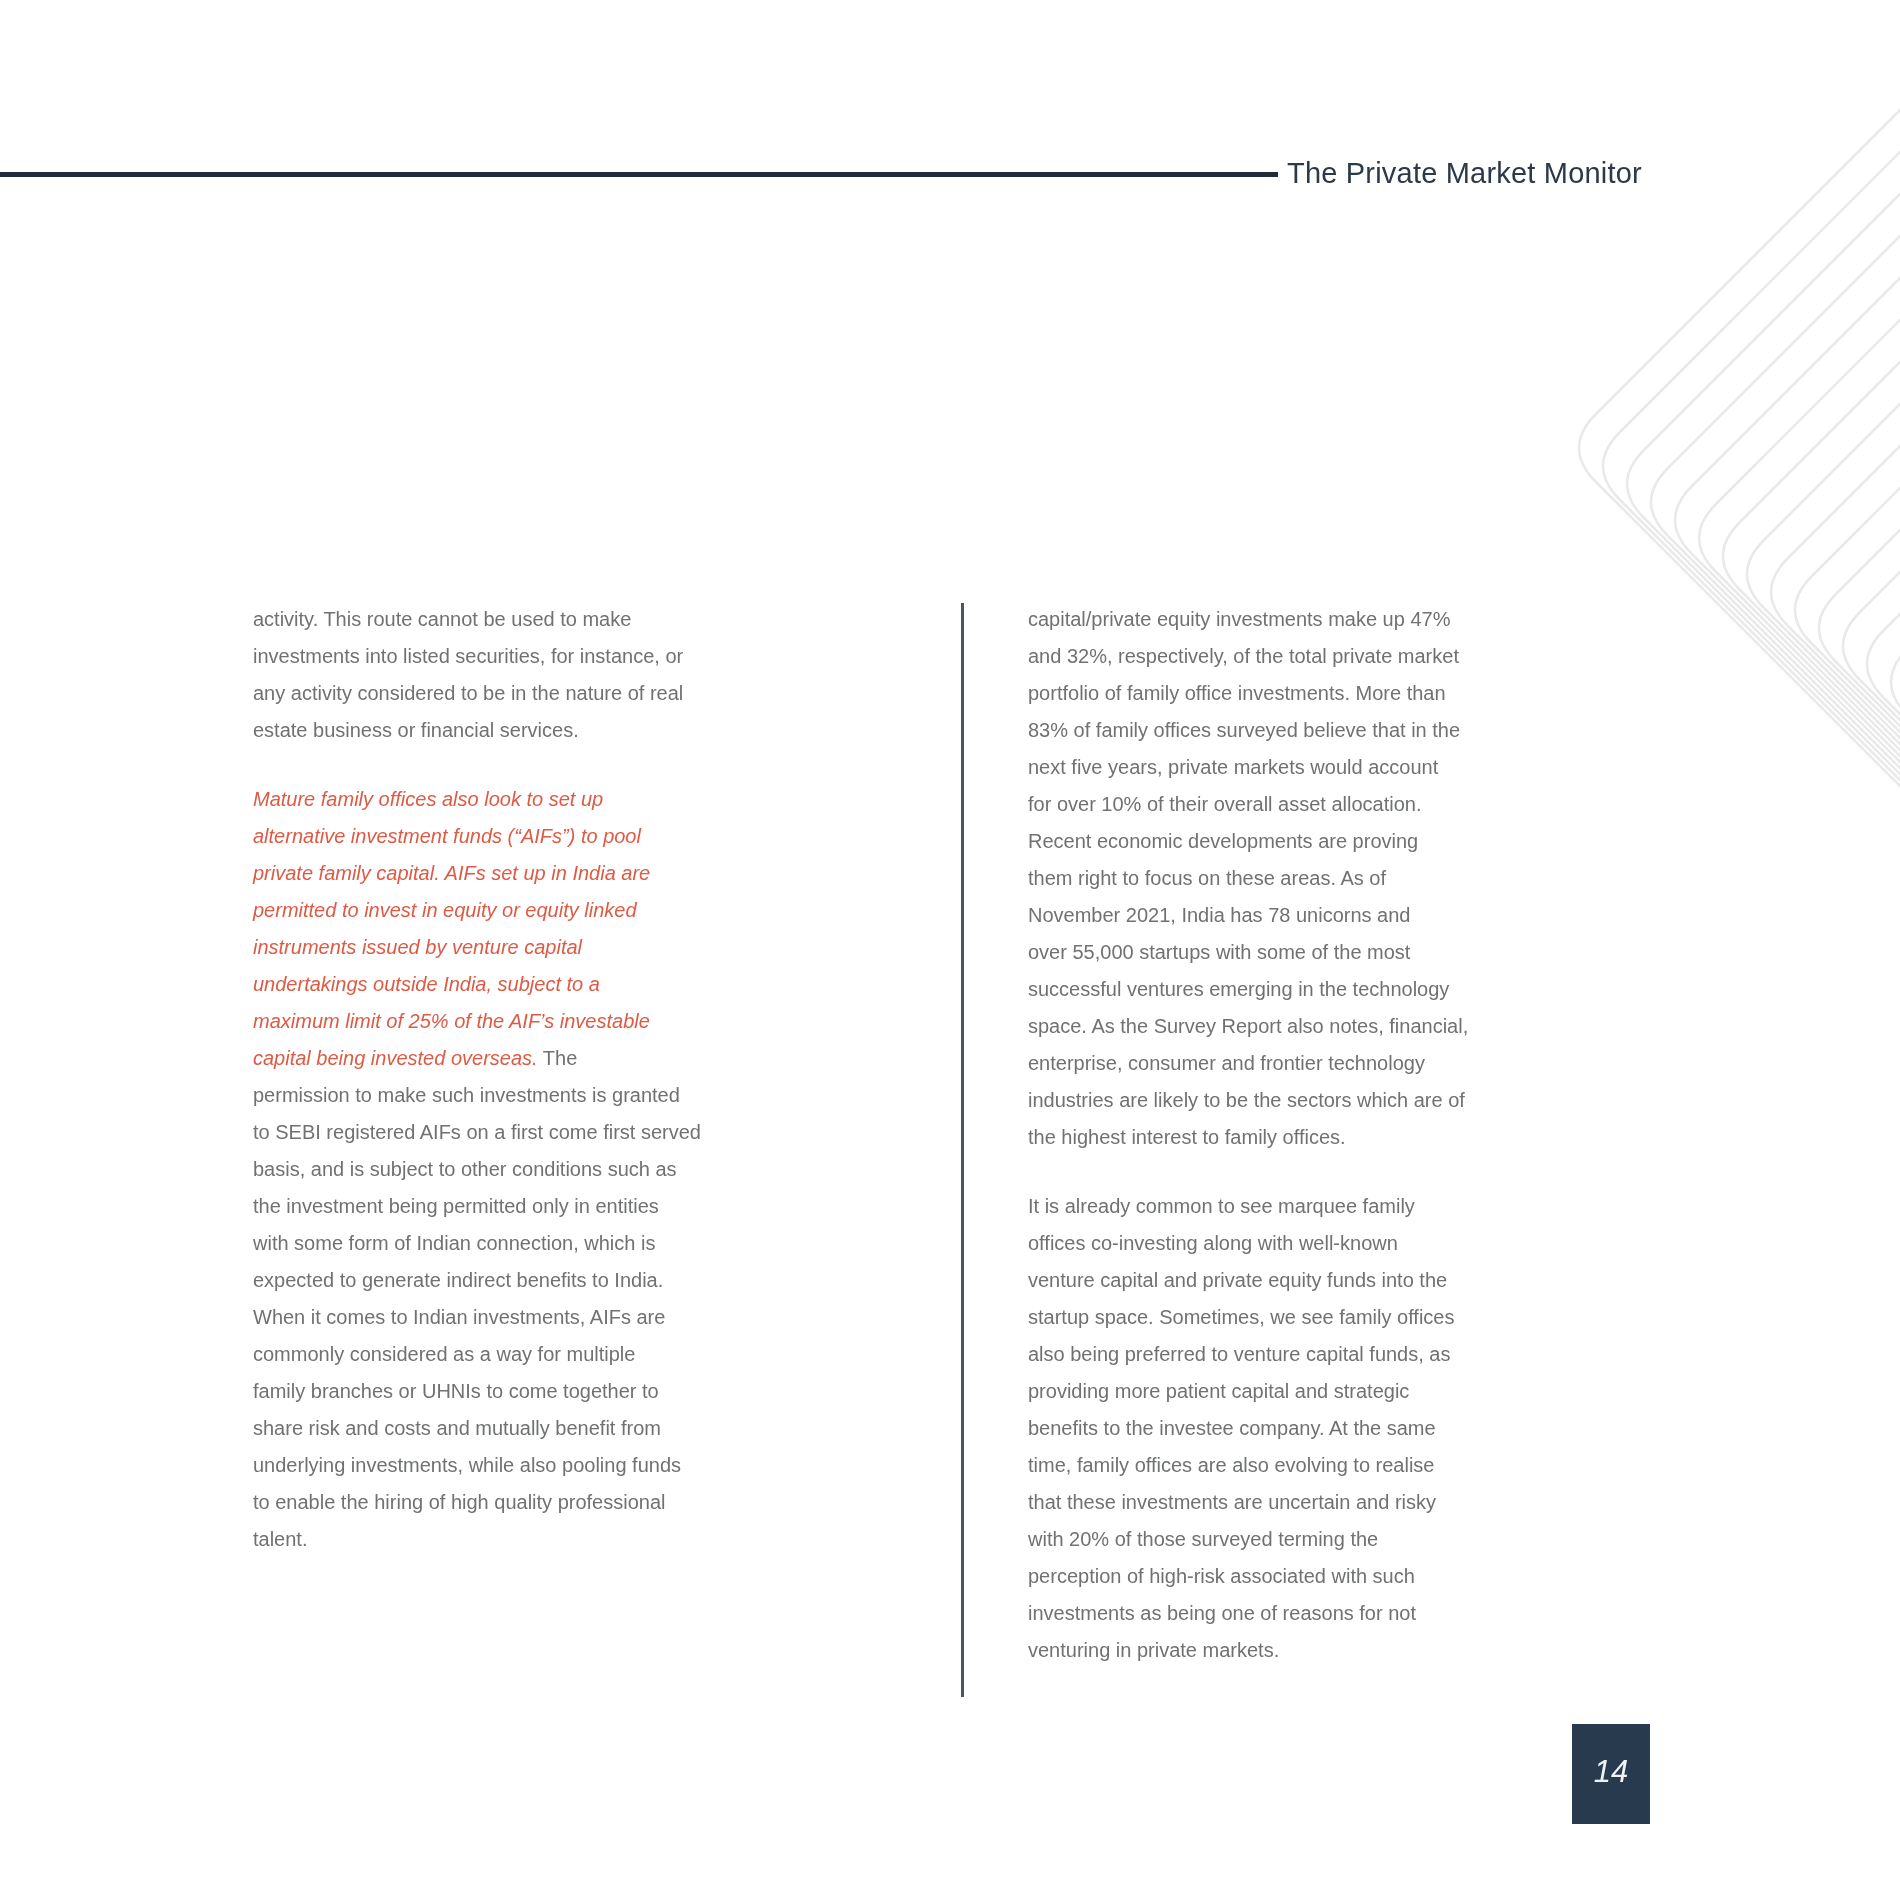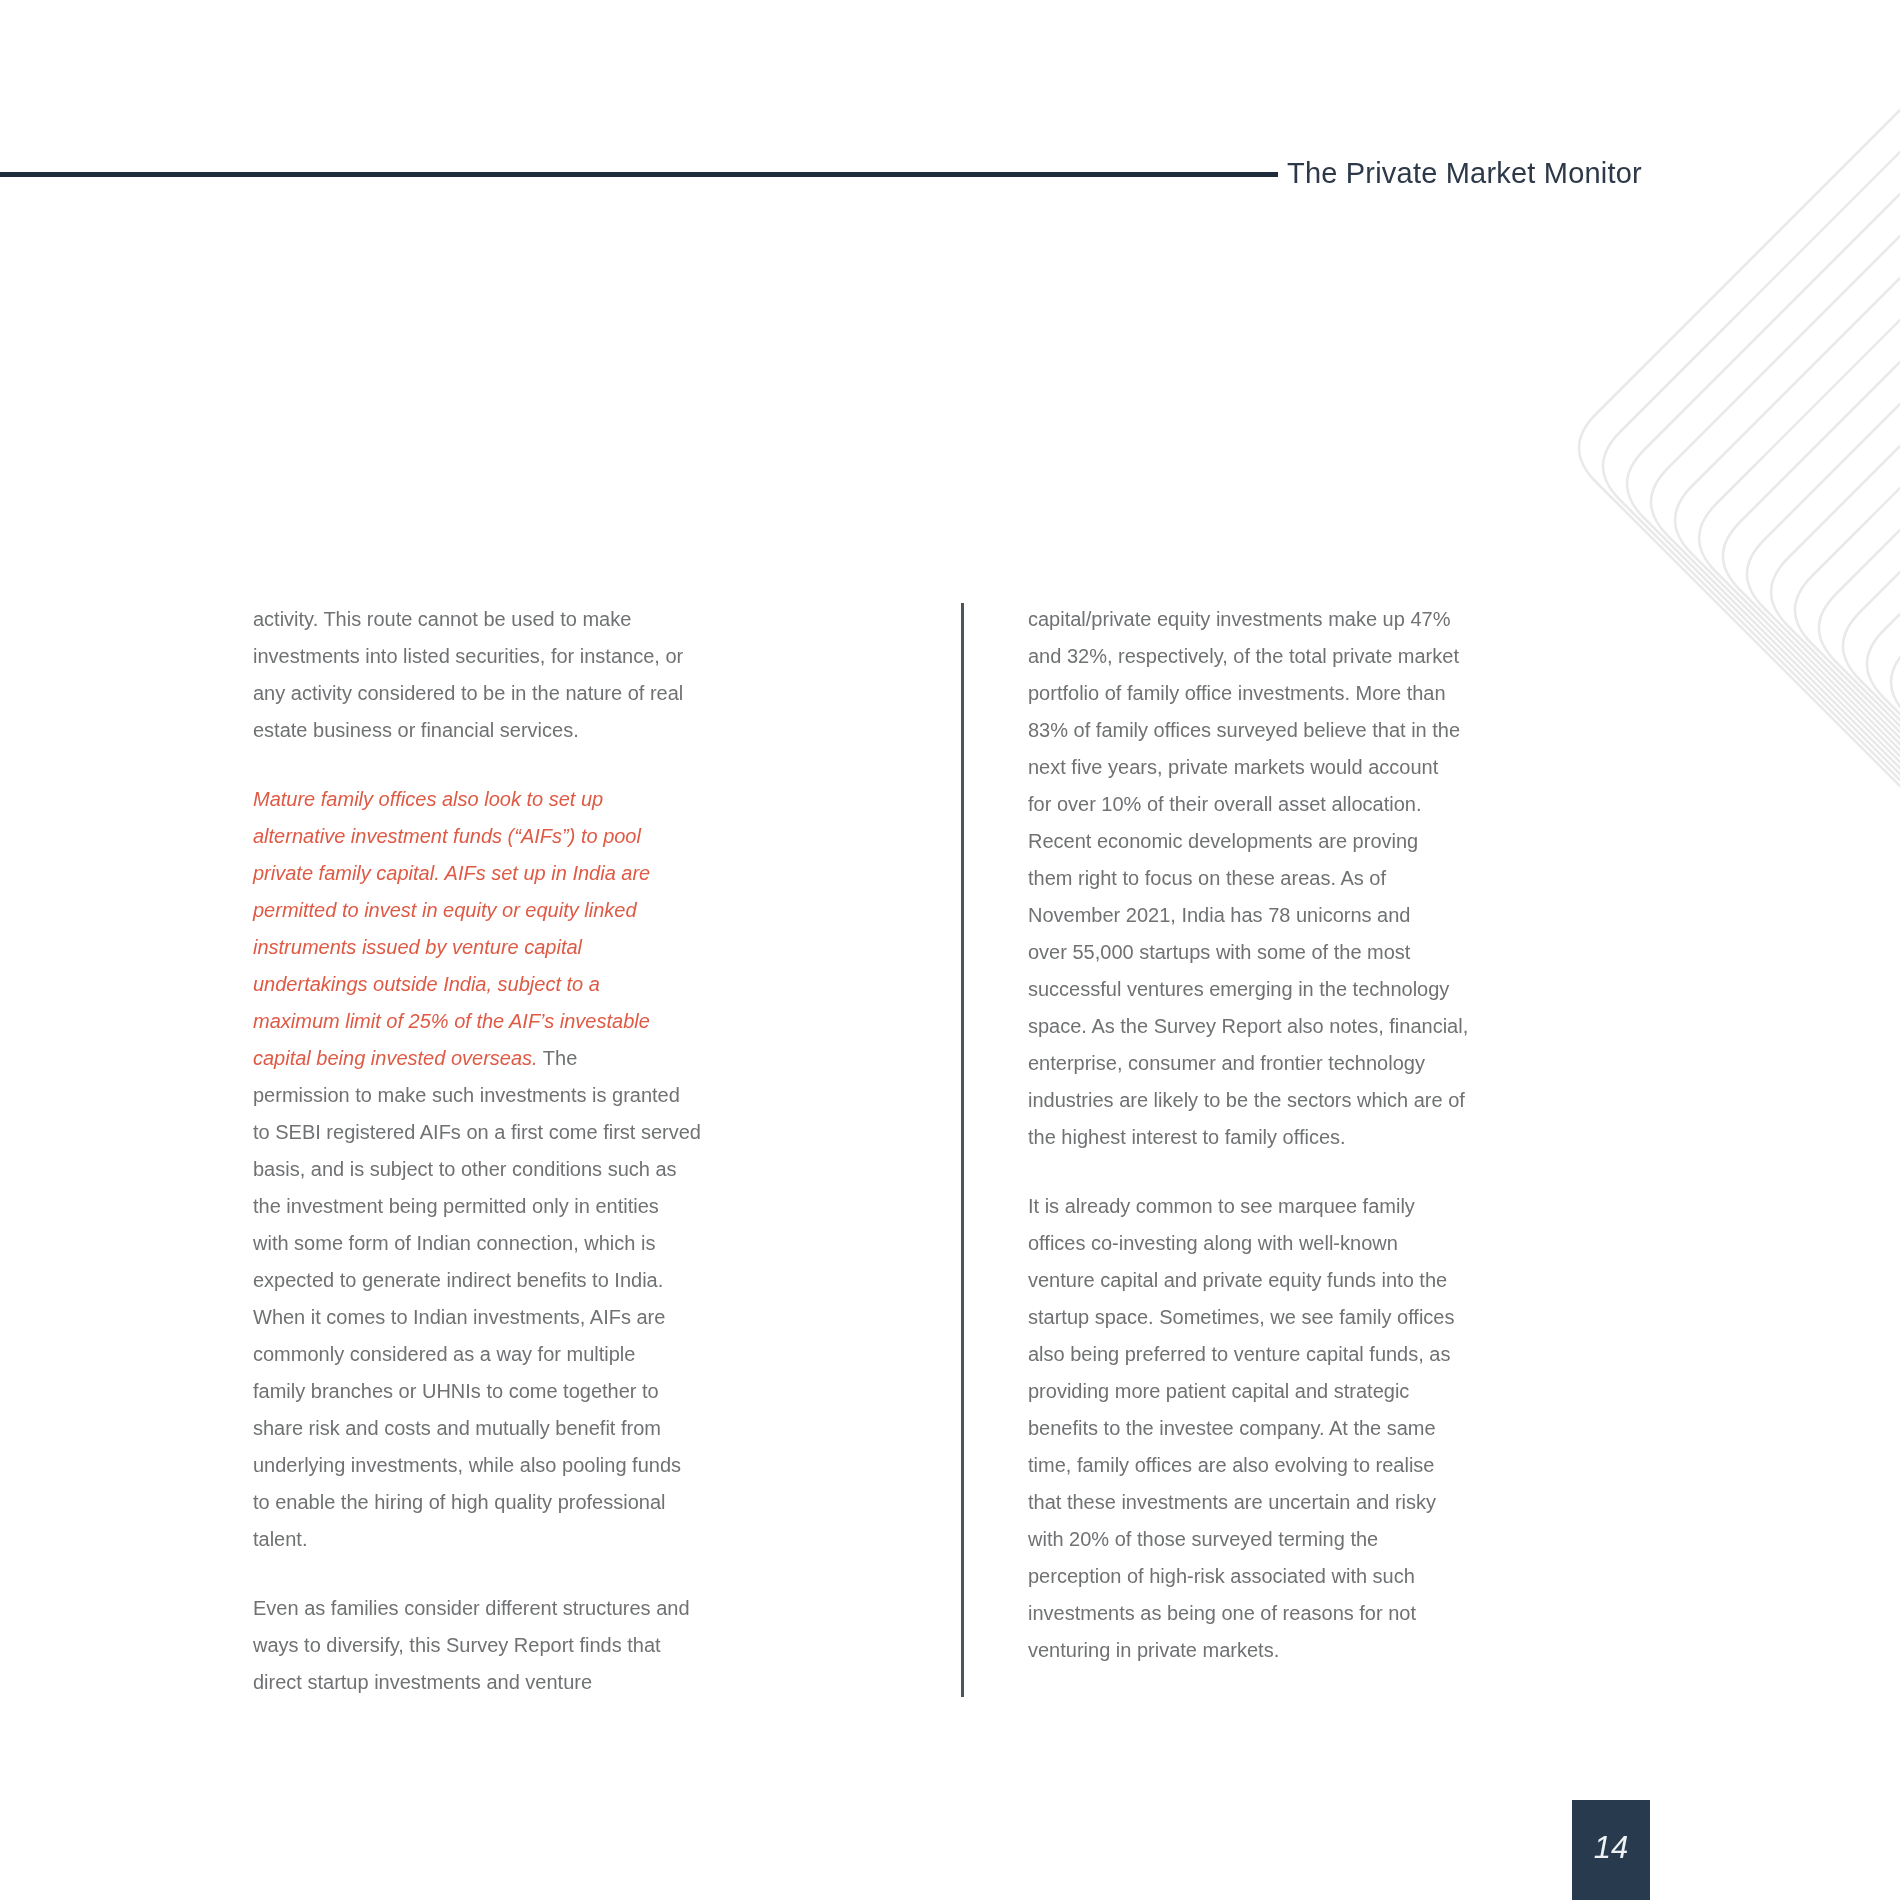--- a/index.html
+++ b/index.html
@@ -45,21 +45,21 @@
   .em{color:var(--accent_orange);font-style:italic;}
 
   .divider{
     position:absolute;left:961px;top:603px;
     width:3px;height:1094px;
     background:var(--divider_gray);
   }
 
   
   .pagebox{
-    position:absolute;left:1572px;top:1800px;
+    position:absolute;left:1572px;top:1724px;
     width:78px;height:100px;
     background:var(--navy_box);
     display:flex;align-items:center;justify-content:center;
   }
   .pagebox span{
     color:var(--page_num_color);
     font-size:31px;font-style:italic;
     transform:translateY(-2px);
   }
 </style>
@@ -111,23 +111,20 @@
 expected to generate indirect benefits to India.
 When it comes to Indian investments, AIFs are
 commonly considered as a way for multiple
 family branches or UHNIs to come together to
 share risk and costs and mutually benefit from
 underlying investments, while also pooling funds
 to enable the hiring of high quality professional
 talent.</div>
     </div>
 
-    <div class="para lines">Even as families consider different structures and
-ways to diversify, this Survey Report finds that
-direct startup investments and venture</div>
   </div>
 
   <div class="divider"></div>
 
   <div class="col right">
     <div class="para lines">capital/private equity investments make up 47%
 and 32%, respectively, of the total private market
 portfolio of family office investments. More than
 83% of family offices surveyed believe that in the
 next five years, private markets would account

